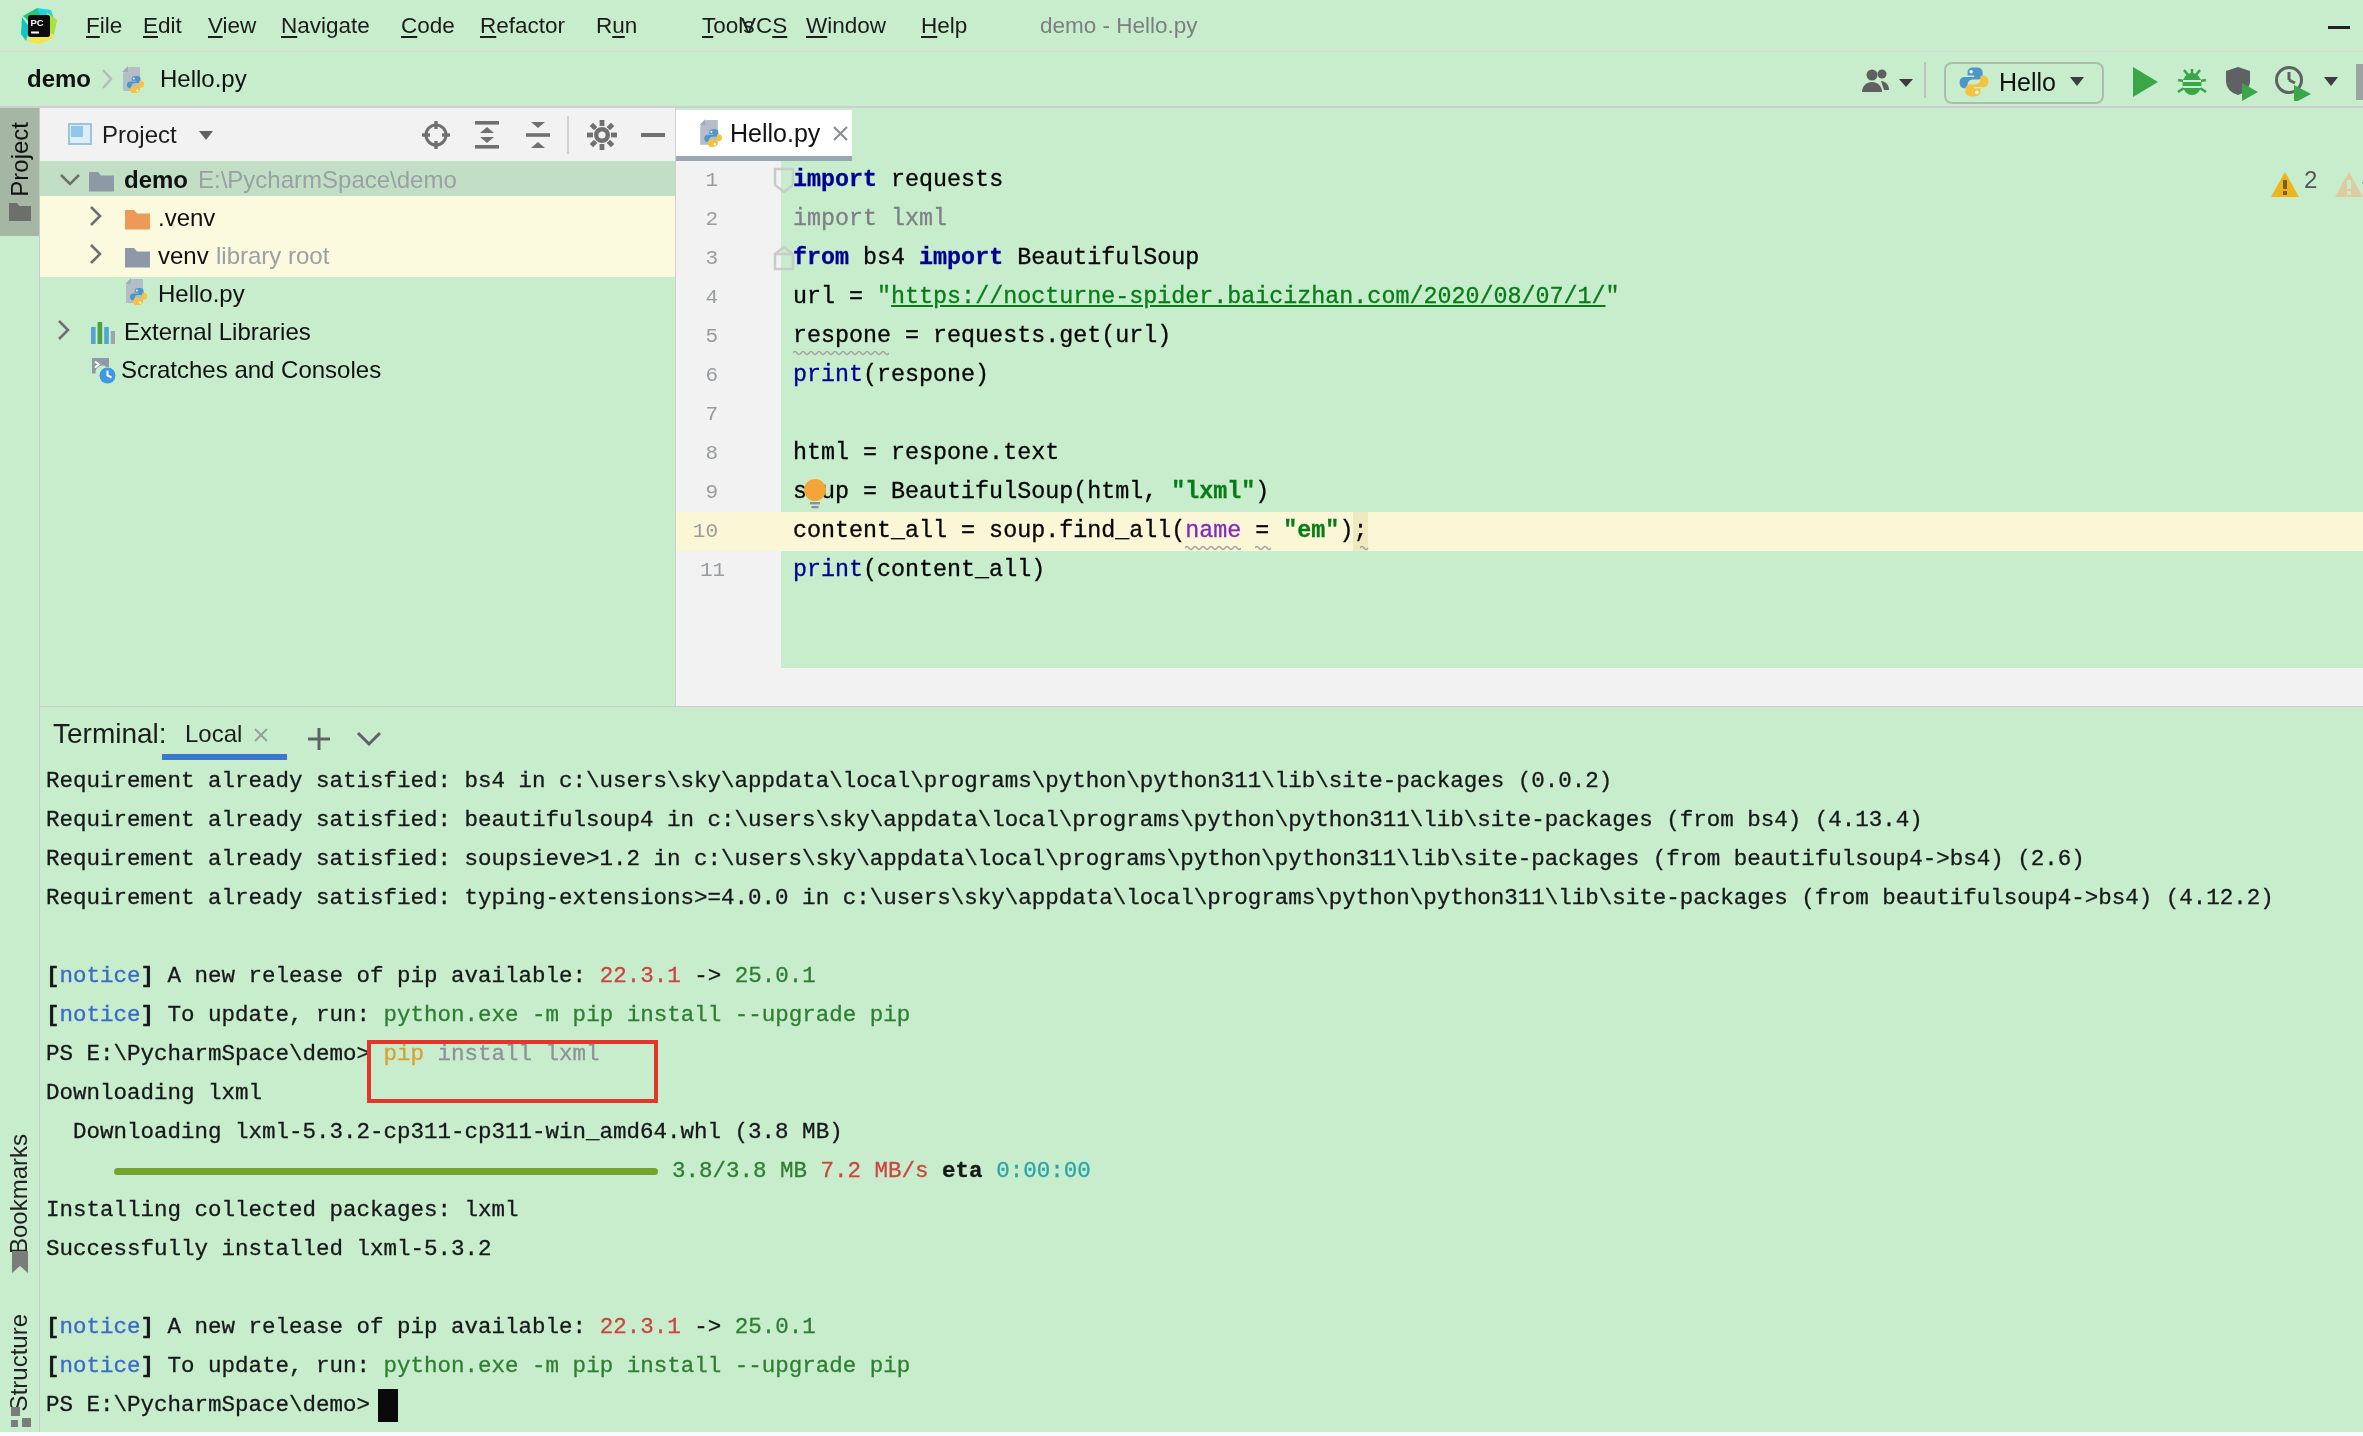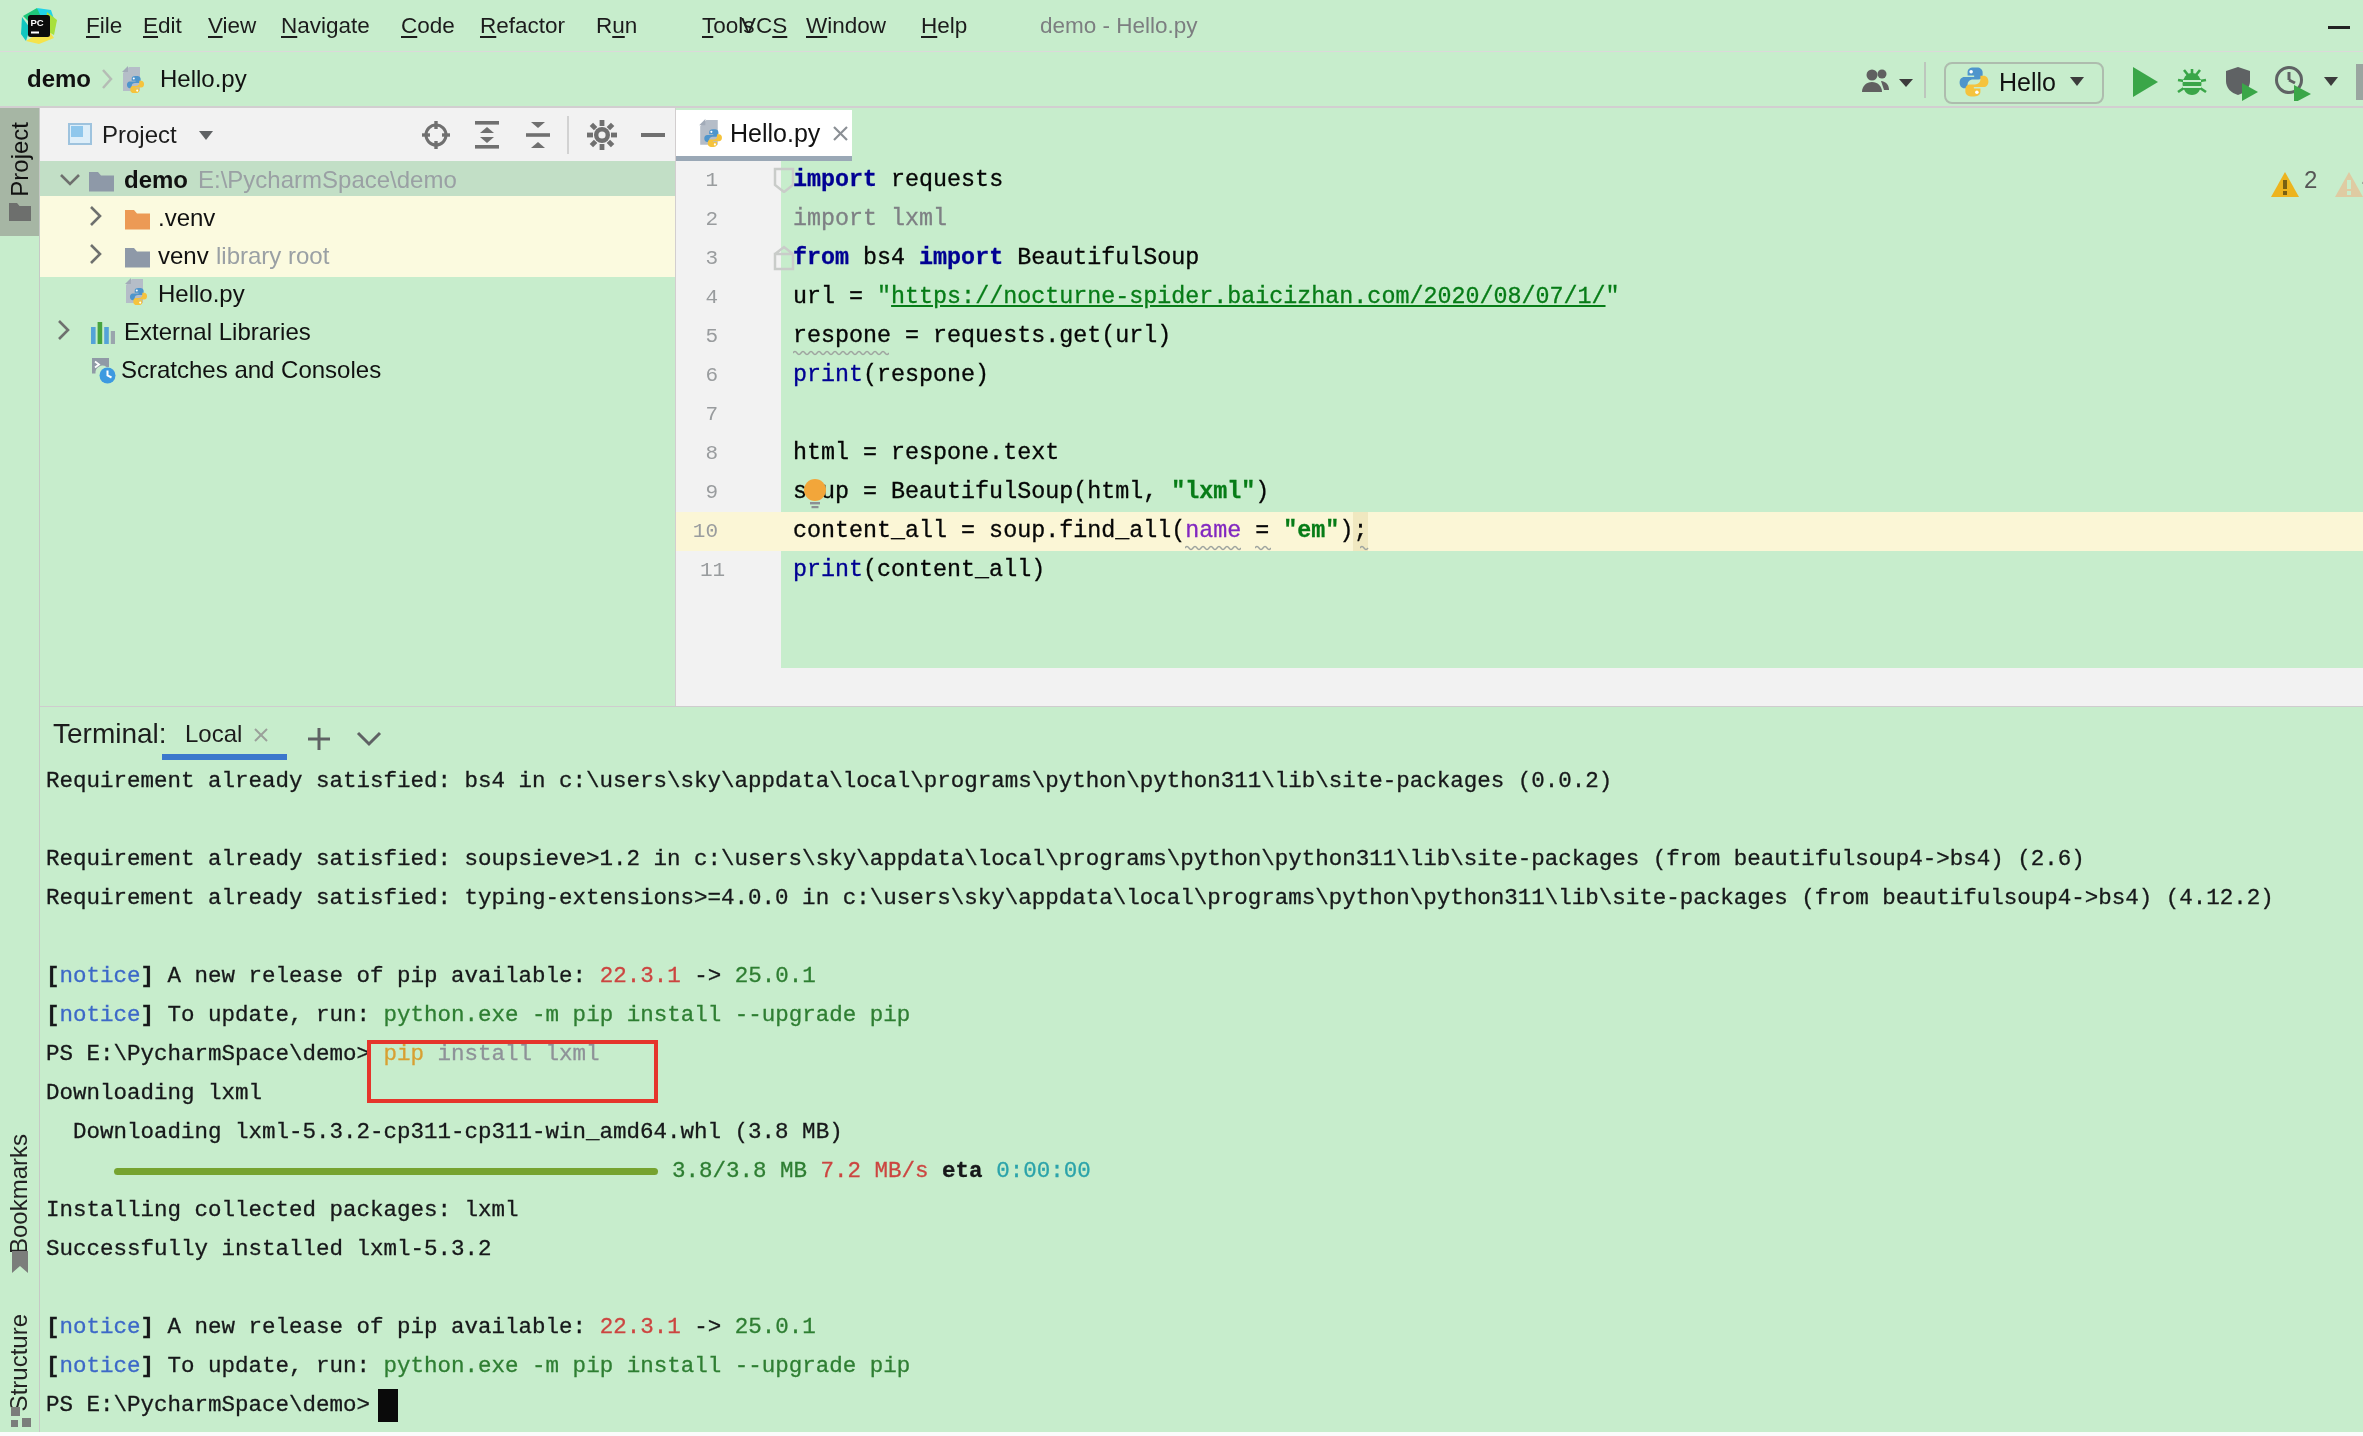--- a/index.html
+++ b/index.html
@@ -382,20 +382,21 @@
           <line x1="12" y1="1" x2="12" y2="23"></line>
           <line x1="1" y1="12" x2="23" y2="12"></line>
         </g>
       </svg>
     <svg class="abs" style="left:316px;top:24px;" width="26" height="16" viewBox="0 0 26 16">
         <polyline points="2,2 13,13 24,2" fill="none" stroke="#5f6264" stroke-width="3"></polyline>
       </svg>
 
     <div class="abs" id="term" style="left:0;top:55px;width:2323px;height:671px;">
       <div class="tl" style="top:0;">Requirement already satisfied: bs4 in c:\users\sky\appdata\local\programs\python\python311\lib\site-packages (0.0.2)</div>
+      <div class="tl" style="top:39px;">Requirement already satisfied: beautifulsoup4 in c:\users\sky\appdata\local\programs\python\python311\lib\site-packages (from bs4) (4.13.4)</div>
       <div class="tl" style="top:78px;">Requirement already satisfied: soupsieve&gt;1.2 in c:\users\sky\appdata\local\programs\python\python311\lib\site-packages (from beautifulsoup4-&gt;bs4) (2.6)</div>
       <div class="tl" style="top:117px;">Requirement already satisfied: typing-extensions&gt;=4.0.0 in c:\users\sky\appdata\local\programs\python\python311\lib\site-packages (from beautifulsoup4-&gt;bs4) (4.12.2)</div>
       <div class="tl" style="top:195px;"><b>[</b><span class="nb">notice</span><b>]</b> A new release of pip available: <span class="nr">22.3.1</span> -&gt; <span class="ng">25.0.1</span></div>
       <div class="tl" style="top:234px;"><b>[</b><span class="nb">notice</span><b>]</b> To update, run: <span class="ng">python.exe -m pip install --upgrade pip</span></div>
       <div class="tl" style="top:273px;">PS E:\PycharmSpace\demo&gt; <span class="py">pip</span> <span class="gy">install lxml</span></div>
       <div class="tl" style="top:312px;">Downloading lxml</div>
       <div class="tl" style="top:351px;">  Downloading lxml-5.3.2-cp311-cp311-win_amd64.whl (3.8 MB)</div>
       <div class="abs" style="left:74px;top:406px;width:544px;height:7px;background:#76a32f;border-radius:4px;"></div>
       <div class="tl" style="top:390px;left:632px;"><span class="ng">3.8/3.8 MB</span> <span class="nr">7.2 MB/s</span> <b>eta</b> <span class="tc">0:00:00</span></div>
       <div class="tl" style="top:429px;">Installing collected packages: lxml</div>

